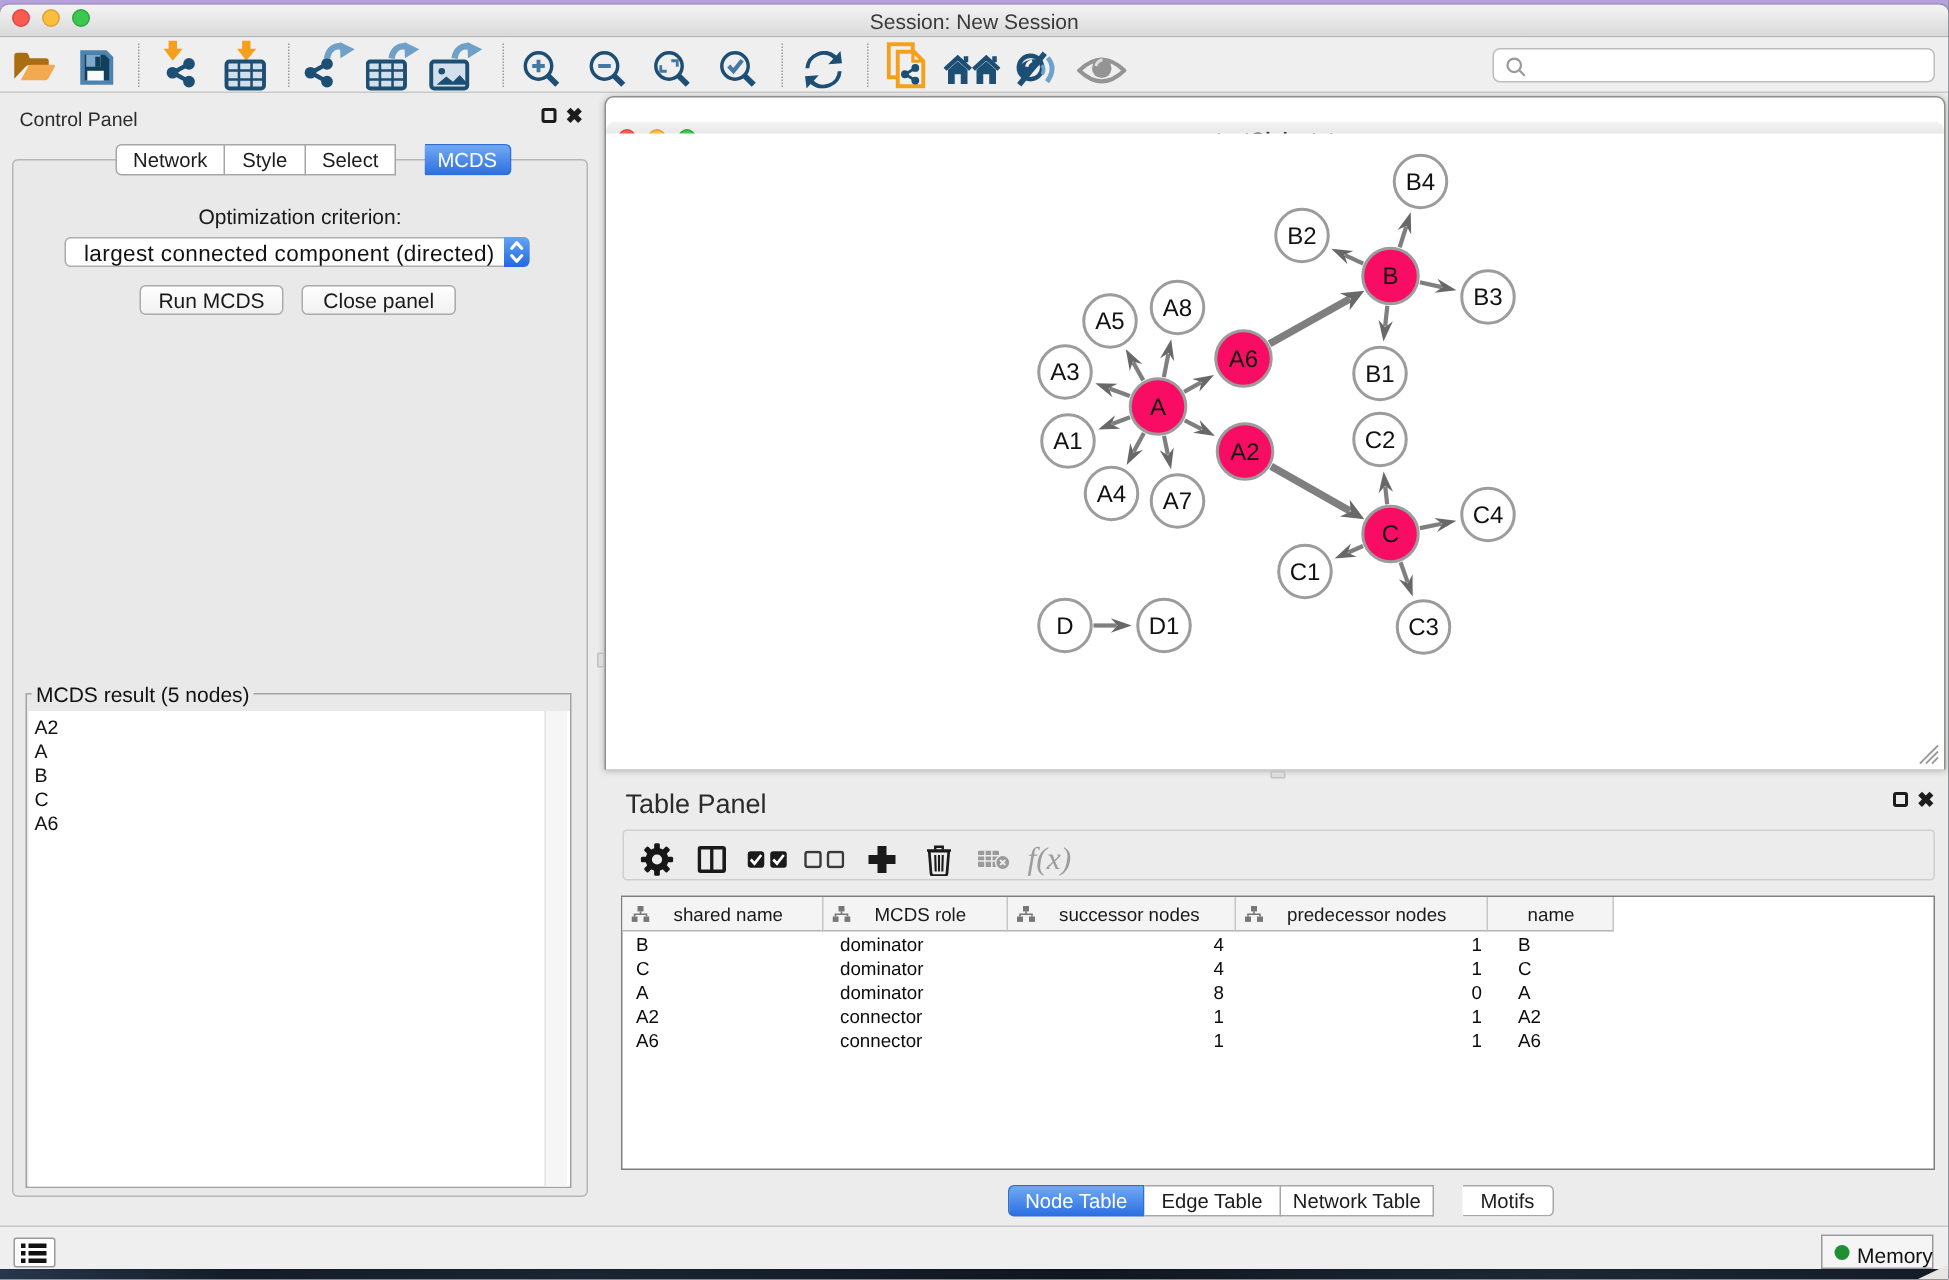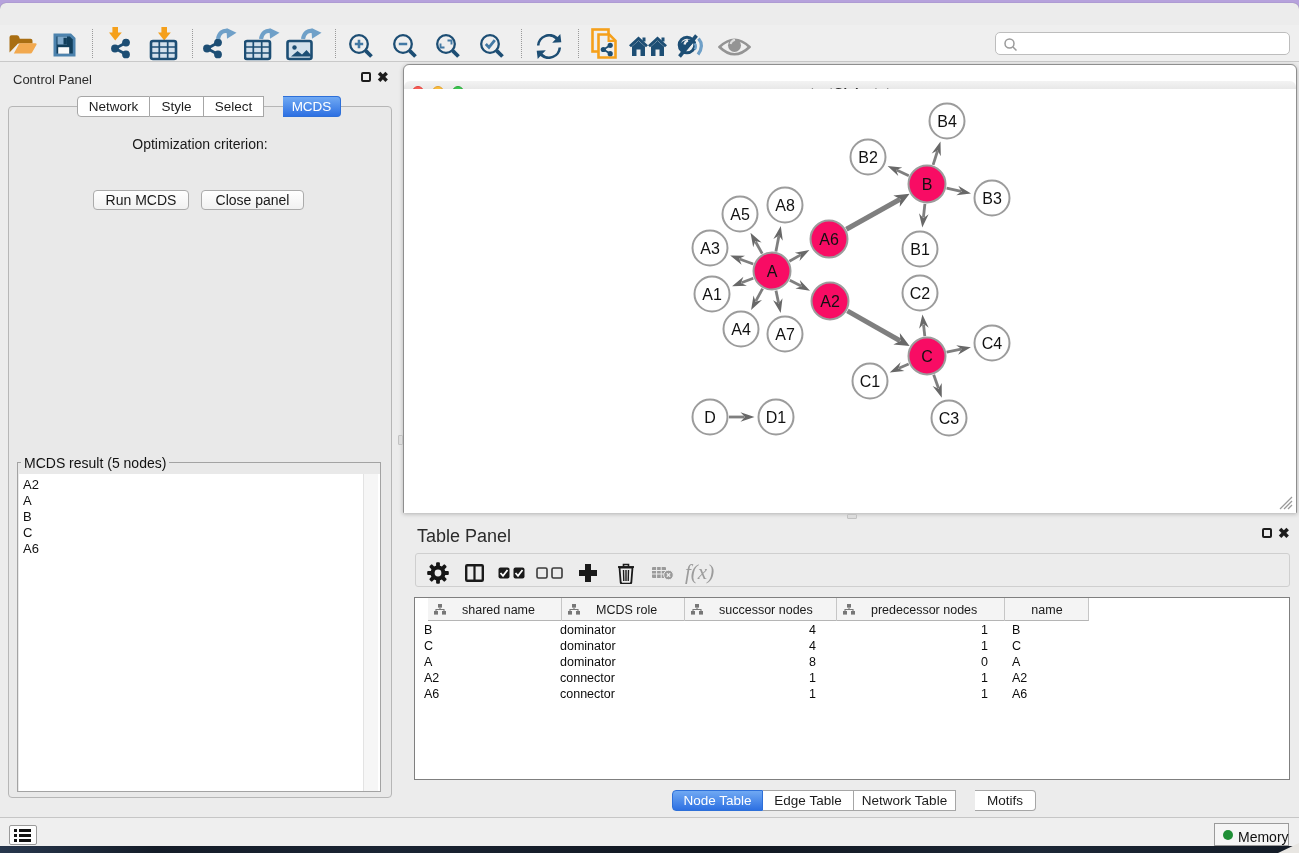--- a/index.html
+++ b/index.html
@@ -36,39 +36,45 @@
 #fieldset .item { position:absolute; left:4px; font-size:13px; color:#111; }
 
 #netwin { left:403px; top:61px; width:894px; height:449px; background:#fff; border:1px solid #8E8E8E; border-radius:6px 6px 0 0; box-shadow:0 1px 4px rgba(0,0,0,.25); }
 #nettitle { position:absolute; left:0; top:16px; width:892px; height:24px; background:linear-gradient(#F3F3F3,#D4D4D4); border-bottom:1px solid #9E9E9E; border-radius:6px 6px 0 0; }
 #nettitle .t { position:absolute; left:0; right:0; top:4px; text-align:center; font-size:13px; font-weight:600; color:#2f2f2f; }
 #netcanvas { position:absolute; left:0; top:24px; width:892px; height:424px; background:#fff; }
 
 #tp-title { left:417px; top:523px; font-size:18px; color:#2b2b2b; }
 #tp-toolbar { left:415px; top:550px; width:875px; height:34px; background:#ECECEC; border:1px solid #CFCFCF; border-radius:3px; }
 #table { left:414px; top:594px; width:876px; height:183px; background:#fff; border:1px solid #7F7F7F; }
-#thead { position:absolute; left:13px; top:0; width:661px; height:23px; background:#F4F4F4; border-bottom:1px solid #B5B5B5; border-right:1px solid #C6C6C6; }
+#thead { position:absolute; left:0; top:0; width:661px; height:23px; background:#F4F4F4; border-bottom:1px solid #B5B5B5; border-right:1px solid #C6C6C6; }
 .hcol { position:absolute; top:0; height:23px; border-right:1px solid #C6C6C6; }
 .hcol .ht { position:absolute; left:34px; top:5px; font-size:12.5px; color:#1a1a1a; white-space:nowrap; }
 .cell { position:absolute; font-size:12.5px; color:#0c0c0c; line-height:16px; }
 
 #btabs { left:672px; top:787px; }
 #btabs .tab { font-weight:400; }
 
 #statusbar { left:0; top:814px; width:1299px; height:32px; background:#EFEFEF; border-top:1px solid #C6C6C6; }
 #listbtn { position:absolute; left:9px; top:7px; width:28px; height:20px; background:#FDFDFD; border:1px solid #9A9A9A; border-radius:2px; }
 #membtn { position:absolute; right:10px; top:5px; width:75px; height:23px; background:#F5F5F5; border:1px solid #9A9A9A; font-size:14px; color:#111; }
 #membtn .dot { position:absolute; left:8px; top:6px; width:10px; height:10px; border-radius:50%; background:#1F8F36; }
 #membtn .mt { position:absolute; left:23px; top:5px; }
 .grip { position:absolute; background:#DCDCDC; border:1px solid #C2C2C2; border-radius:1px; }
 </style>
 </head>
 <body>
 <div class="abs" id="purple"></div>
 <div class="abs" id="mainwin">
+  <div class="abs" id="titlebar">
+    <div class="light" style="left:8px;background:#F95B53;border:1px solid #DE4741;"></div>
+    <div class="light" style="left:28px;background:#FBBD3D;border:1px solid #DFA131;"></div>
+    <div class="light" style="left:48px;background:#3BC84F;border:1px solid #2FA63F;"></div>
+    <div class="t">Session: New Session</div>
+  </div>
   <div class="abs" id="toolbar">
     <svg class="abs" style="left:7px;top:6px" width="31" height="26" viewBox="0 0 31 26">
         <path d="M2.5 21.5 V6.2 Q2.5 4.2 4.5 4.2 H10 Q11.6 4.2 12.1 5.7 L12.8 7.8 H23.5 Q25.5 7.8 25.5 9.8 V12.5 H12 Q10.5 12.5 9.9 13.7 z" fill="#A96E12"></path>
         <path d="M6.8 22.5 L11.9 13.2 Q12.4 12.2 13.6 12.2 H28.6 Q30.2 12.2 29.5 13.7 L25.2 21.3 Q24.6 22.5 23.3 22.5 z" fill="#F2A94F"></path>
       </svg>
     <svg class="abs" style="left:52px;top:7px" width="25" height="26" viewBox="0 0 25 26">
         <path d="M1.5 1.5 H19 L23.5 6 V24.5 H1.5 z" fill="#4D83AE"></path>
         <path d="M4.5 4.5 H17.8 L20.8 7.5 V21.5 H4.5 z" fill="#123F5C"></path>
         <rect x="5.5" y="4.5" width="9.5" height="8" fill="#7FA9CB"></rect>
         <rect x="11.5" y="5.8" width="3.4" height="6.7" fill="#123F5C"></rect>
@@ -218,20 +224,29 @@
   <div class="winbtn-sq" style="left:361px;top:69px;"></div>
   <div class="winbtn-x" style="left:377px;top:68px;">✖</div>
   <div class="abs" id="cp-panel"></div>
   <div class="tabs" style="left:77px;top:93px;">
     <div class="tab first" style="width:73px;padding:0">Network</div>
     <div class="tab" style="width:54px;padding:0">Style</div>
     <div class="tab" style="width:60px;padding:0">Select</div>
     <div class="tab last sel" style="width:58px;padding:0">MCDS</div>
   </div>
   <div class="abs" id="opt-label">Optimization criterion:</div>
+  <div class="abs" id="dropdown">
+    <div class="txt">largest connected component (directed)</div>
+    <div class="spin">
+      <svg width="17" height="20">
+          <path d="M5.2 7.5 L8.5 3.8 L11.8 7.5" fill="none" stroke="#fff" stroke-width="2.1" stroke-linecap="round" stroke-linejoin="round"></path>
+          <path d="M5.2 12.5 L8.5 16.2 L11.8 12.5" fill="none" stroke="#fff" stroke-width="2.1" stroke-linecap="round" stroke-linejoin="round"></path>
+        </svg>
+    </div>
+  </div>
   <div class="btn" style="left:93px;top:187px;width:96px;">Run MCDS</div>
   <div class="btn" style="left:201px;top:187px;width:103px;">Close panel</div>
   <div class="abs" id="fieldset">
     <div class="legend">MCDS result (5 nodes)</div>
     <div class="list">
       <div class="item" style="top:3px">A2</div>
       <div class="item" style="top:19px">A</div>
       <div class="item" style="top:35px">B</div>
       <div class="item" style="top:51px">C</div>
       <div class="item" style="top:67px">A6</div>

